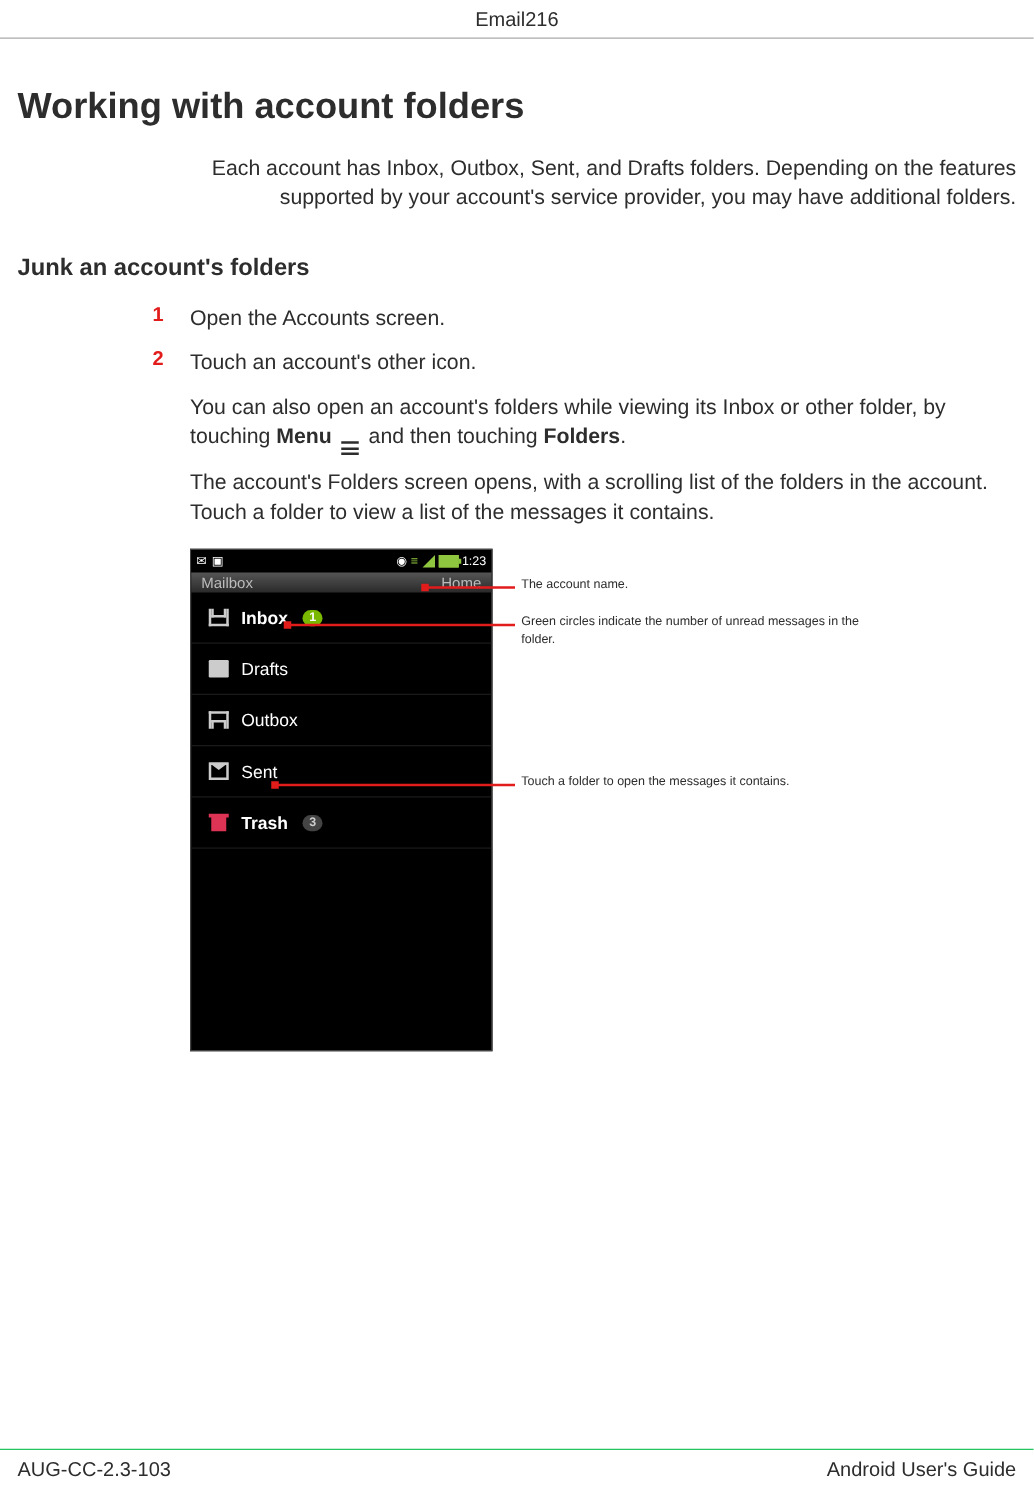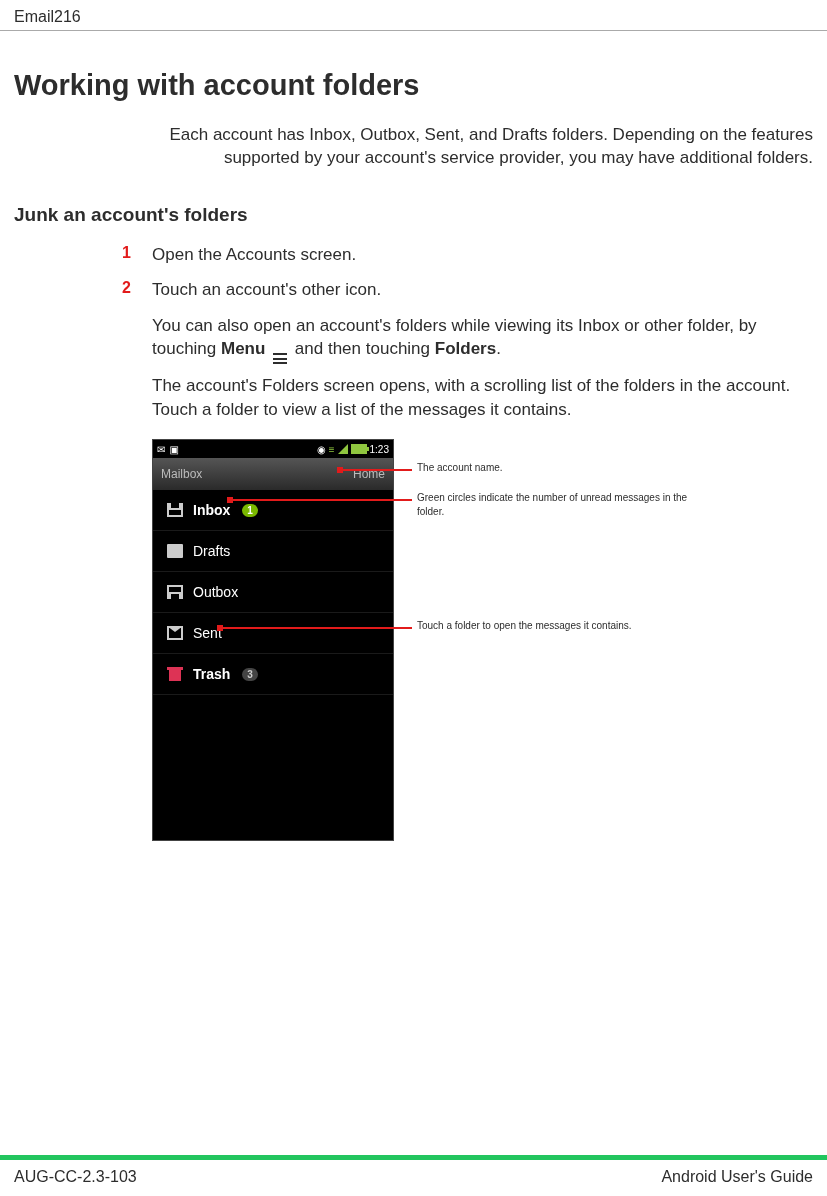--- a/index.html
+++ b/index.html
@@ -7,21 +7,21 @@
     font-family: "Helvetica Neue", Arial, sans-serif;
     color: #2d2d2d;
     width: 827px;
     height: 1196px;
     position: relative;
     background: #fff;
     padding: 0;
   }
   .page-header {
     display: flex;
-    justify-content: flex-start;
+    justify-content: center;
     padding: 8px 14px 4px 14px;
     border-bottom: 1px solid #aaa;
     font-size: 16px;
   }
   .content {
     padding: 38px 14px 0 14px;
   }
   h1 {
     font-size: 29px;
     font-weight: 700;
@@ -103,21 +103,21 @@
     color: #fff;
   }
   .status-left { display:flex; gap:4px; }
   .status-left span, .status-right span { font-size: 10px; }
   .status-right { display:flex; gap:3px; align-items:center; }
   .sig { width:10px;height:10px; display:inline-block; position:relative; }
   .sig:before{content:"";position:absolute;bottom:0;left:0;border-left:10px solid transparent;border-bottom:10px solid #8fc63f;}
   .batt { width:16px;height:10px;border:1px solid #8fc63f;background:#8fc63f;position:relative;}
   .batt:after{content:"";position:absolute;right:-3px;top:2px;width:2px;height:4px;background:#8fc63f;}
   .title-bar {
-    height: 32px;
+    height: 16px;
     background: linear-gradient(#555, #2a2a2a);
     display: flex;
     justify-content: space-between;
     align-items: center;
     padding: 0 8px;
     color: #bbb;
     font-size: 12px;
   }
   .folder-list {
     padding: 0;
@@ -188,21 +188,21 @@
     background: #e21b1b;
   }
   .page-footer {
     position: absolute;
     bottom: 10px;
     left: 0;
     right: 0;
     display: flex;
     justify-content: space-between;
     padding: 8px 14px 0 14px;
-    border-top: 5px solid #22c55e;
+    border-top: 1px solid #22c55e;
     font-size: 16px;
   }
   .strong { font-weight:700; }
 </style>
 </head>
 <body>
 
 <div class="page-header">
   <span>Email</span>
   <span>216</span>

